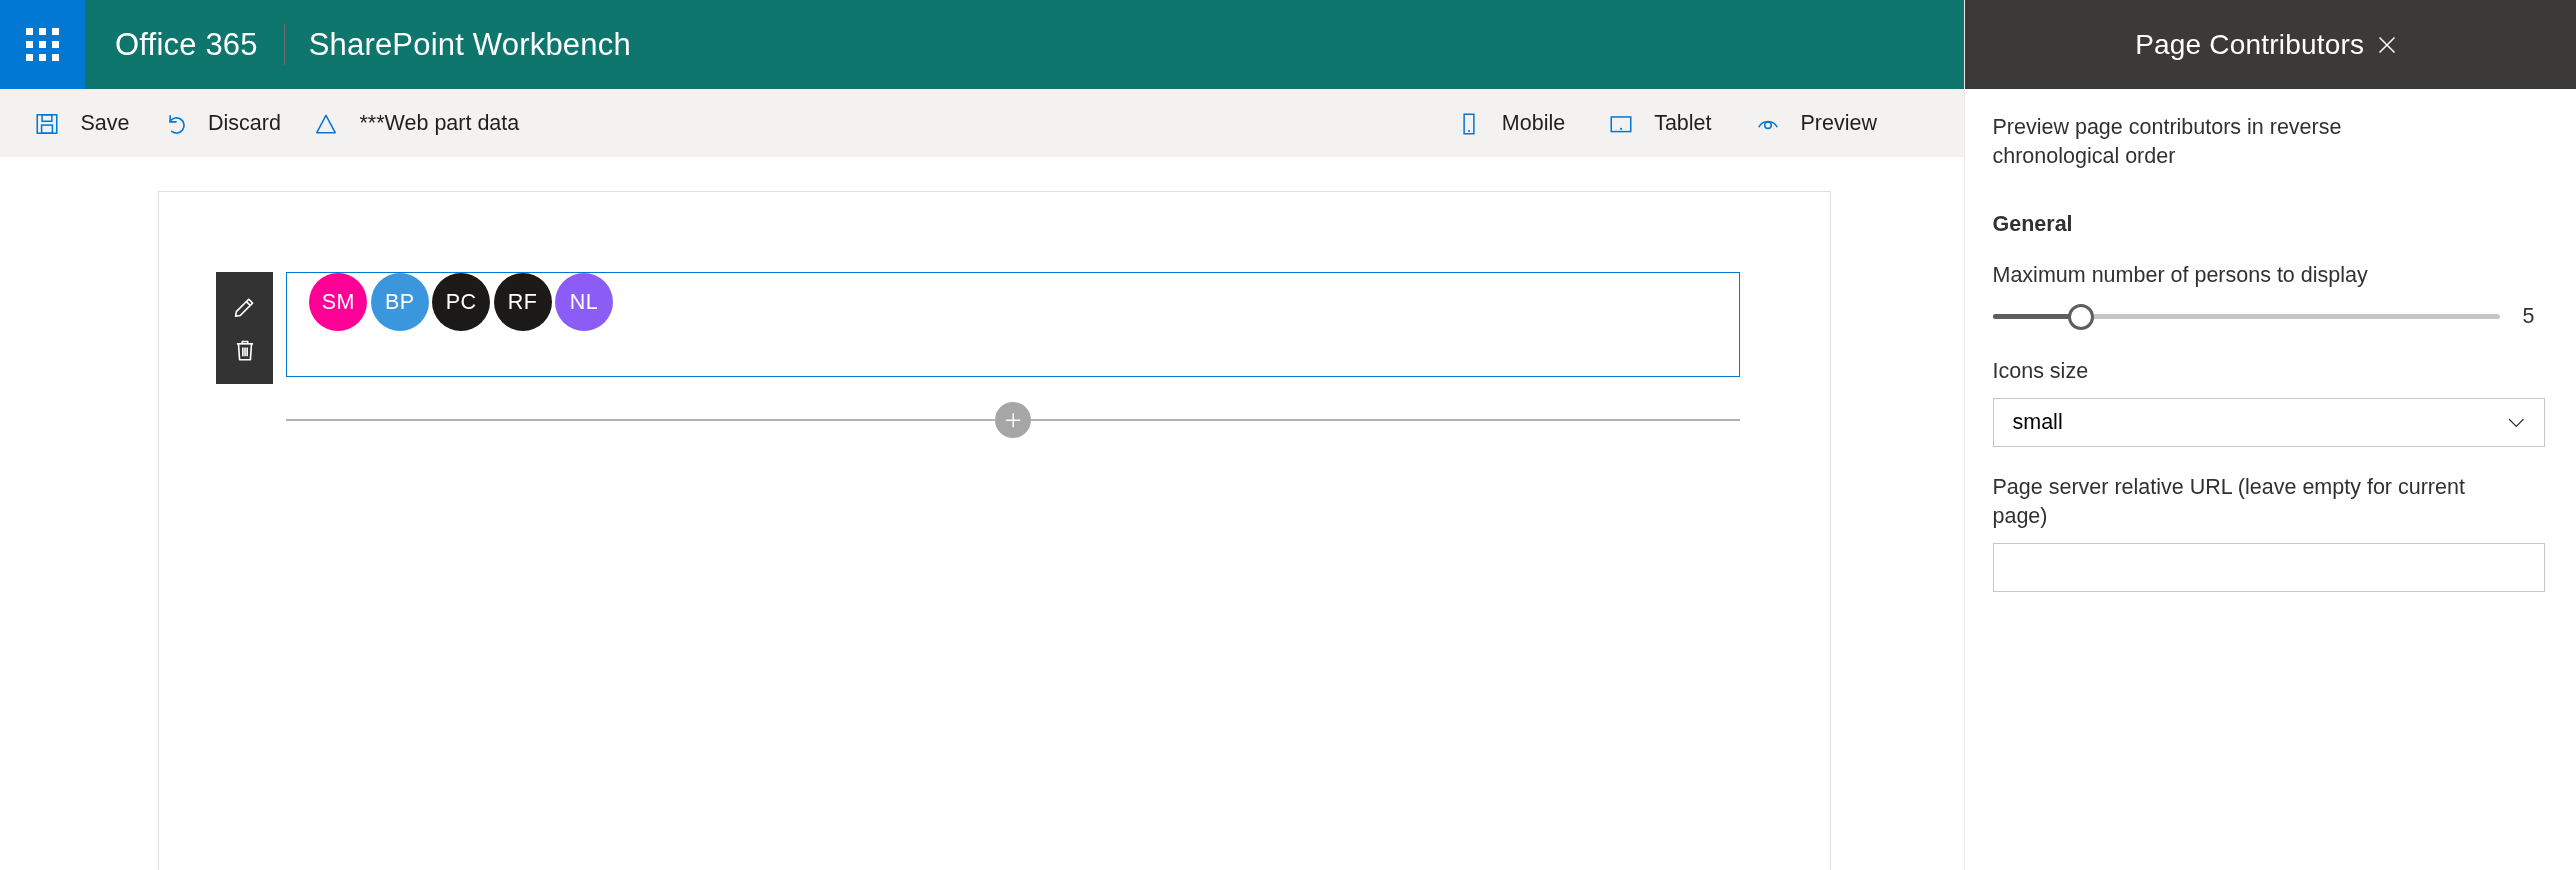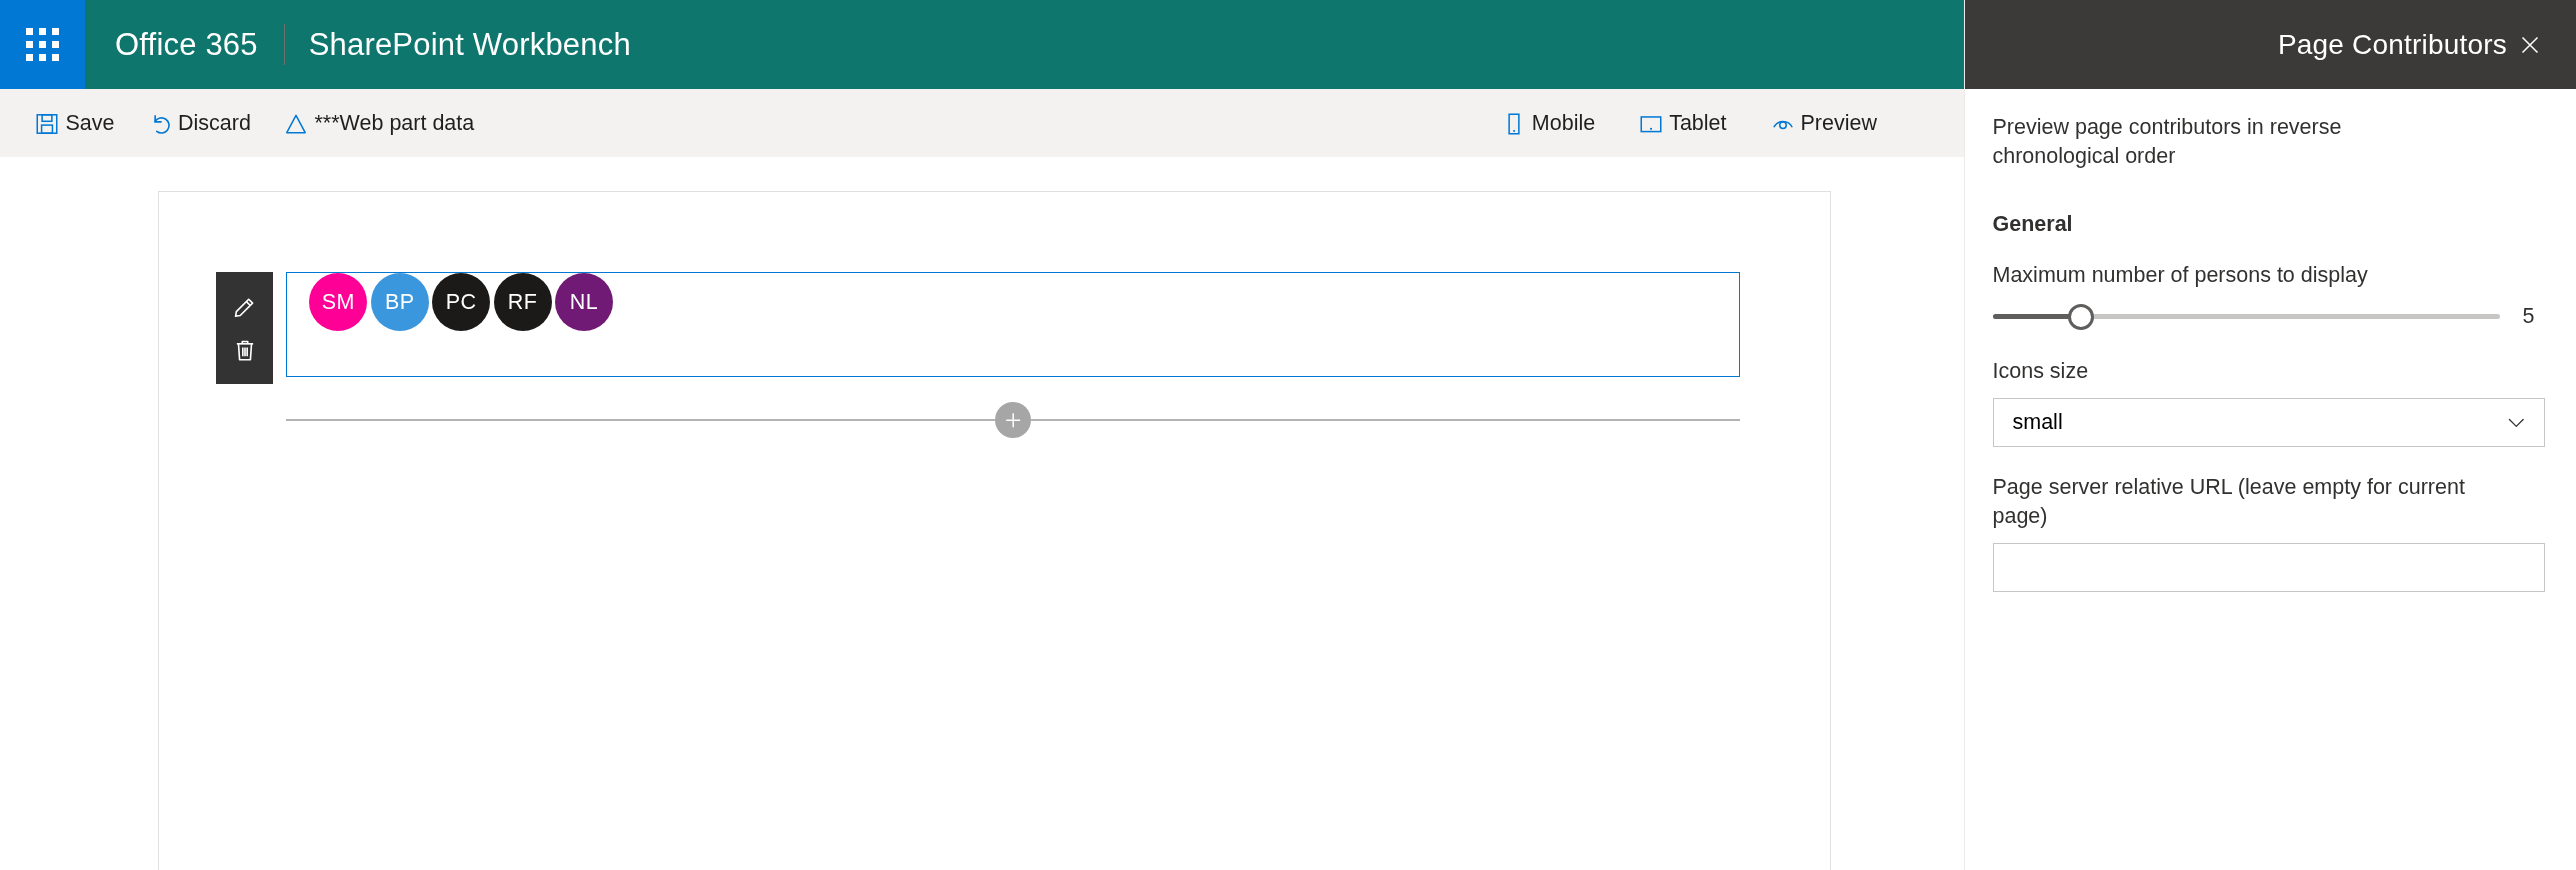--- a/index.html
+++ b/index.html
@@ -68,21 +68,21 @@
     height: 69px;
     background: #f3f2f1;
     display: flex;
     align-items: center;
   }
   .cmd-left { display: flex; align-items: center; padding-left: 22.4px; gap: 8.6px; }
   .cmd-right { display: flex; align-items: center; margin-left: auto; padding-right: 75px; gap: 19px; }
   .cmd-item {
     display: flex;
     align-items: center;
-    gap: 5px;
+    gap: 20px;
     padding: 6.9px 12px;
     cursor: pointer;
     white-space: nowrap;
   }
   .cmd-label { font-size: 21.5px; color: #201f1e; font-weight: 400; }
   .cmd-icon { width: 26px; height: 26px; display: block; flex: none; }
 
   
   .canvas-wrap {
     position: absolute;
@@ -180,21 +180,21 @@
     width: 612px;
     height: 871px;
     background: #ffffff;
     border-left: 0.9px solid #edebe9;
   }
   .pane-header {
     height: 89px;
     background: #3b3a39;
     display: flex;
     align-items: center;
-    justify-content: flex-end;
+    justify-content: center;
     padding: 0 24px 0 27.5px;
   }
   .pane-title {
     color: #ffffff;
     font-size: 28px;
     font-weight: 400;
     letter-spacing: 0.2px;
   }
   .pane-close {
     width: 45px; height: 45px;
@@ -417,21 +417,21 @@
           </div>
           <div class="persona" style="background: rgb(58, 150, 221);">
             <span>BP</span>
           </div>
           <div class="persona" style="background: rgb(27, 26, 25);">
             <span>PC</span>
           </div>
           <div class="persona" style="background: rgb(27, 26, 25);">
             <span>RF</span>
           </div>
-          <div class="persona" style="background: #701a75;">
+          <div class="persona" style="background: #8b5cf6;">
             <span>NL</span>
           </div>
         </div>
       </div>
 
       <div class="add-section-row">
         <div class="add-line"></div>
         <div class="add-circle">
           <span>
             <svg viewBox="0 0 24 24" fill="none" stroke="#ffffff" stroke-width="1.6">

